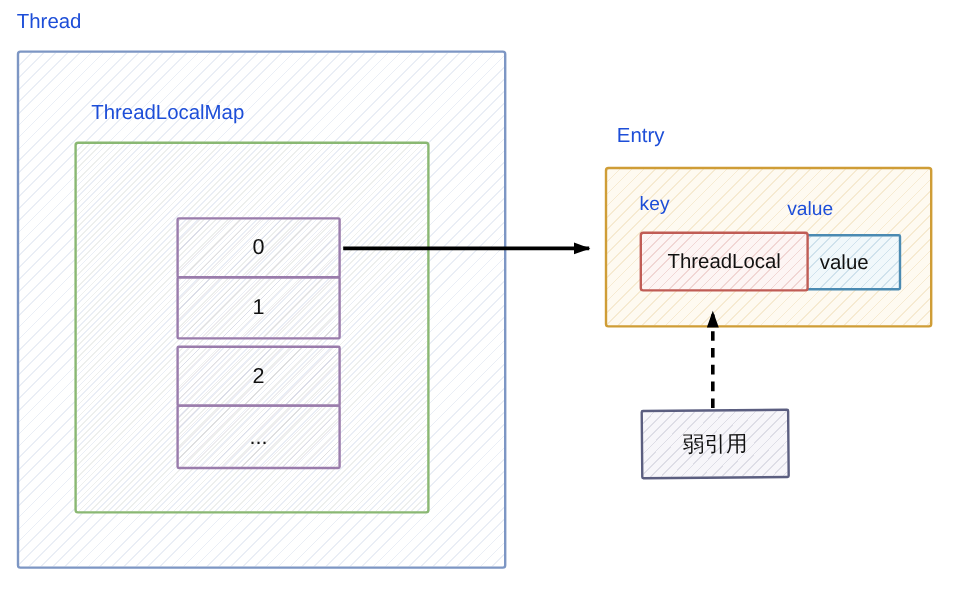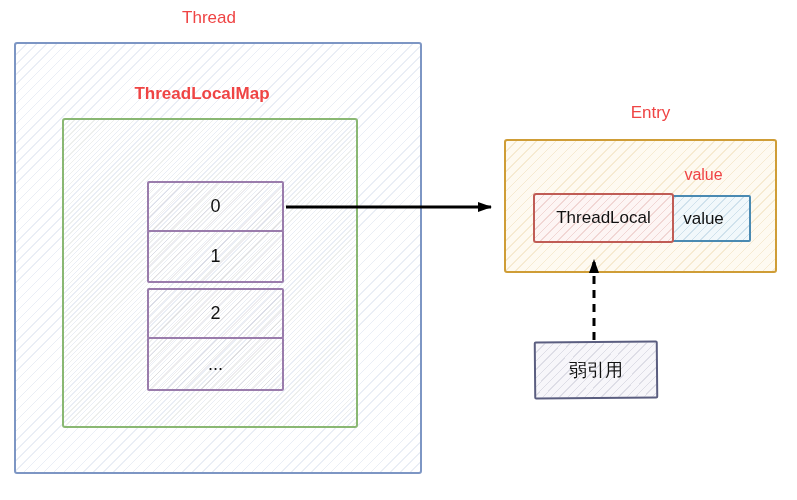--- a/index.html
+++ b/index.html
@@ -12,23 +12,22 @@
     position: relative;
     width: 797px;
     height: 500px;
     background: #ffffff;
     overflow: hidden;
     color: #111111;
   }
   .abs { position: absolute; box-sizing: border-box; }
 
   .box-title {
-    text-align: center;
     font-size: 17px;
-    color: #ef4444;
+    color: #1d4ed8;
     white-space: nowrap;
   }
 
   
   .thread-box {
     left: 14px; top: 42px; width: 408px; height: 432px;
     border: 2px solid var(--c-thread, #7d96c4);
     border-radius: 3px;
     background:
       repeating-linear-gradient(135deg,
@@ -135,31 +134,32 @@
   .arrowhead { fill: var(--c-arrow, #000000); }
 </style>
 </head>
 <body>
 
 <div class="canvas">
 
   <div class="abs box-title" style="left:14px; top:8px; width:390px;">Thread</div>
   <div class="abs thread-box"></div>
 
-  <div class="abs box-title" style="left:62px; top:84px; width:280px;font-weight:bold;">ThreadLocalMap</div>
+  <div class="abs box-title" style="left:76px; top:84px; width:280px;">ThreadLocalMap</div>
   <div class="abs map-box"></div>
 
   <div class="abs cell" style="top:181px;">0</div>
   <div class="abs cell" style="top:230px; height:53px;">1</div>
   <div class="abs cell" style="top:288px;">2</div>
   <div class="abs cell" style="top:337px; height:54px;">...</div>
 
   <div class="abs box-title" style="left:514px; top:103px; width:273px;">Entry</div>
   <div class="abs entry-box"></div>
 
+  <div class="abs box-title" style="left:533px; top:162px; width:125px; font-size:16px;">key</div>
   <div class="abs box-title" style="left:656px; top:166px; width:95px; font-size:16px;">value</div>
 
   <div class="abs key-box">ThreadLocal</div>
   <div class="abs value-box">value</div>
 
   <div class="abs weakref-box">弱引用</div>
 
   <svg class="overlay" width="797" height="500" viewBox="0 0 797 500">
     <defs>
       <marker id="ah" markerWidth="15" markerHeight="12" refX="13" refY="5" orient="auto" markerUnits="userSpaceOnUse">

